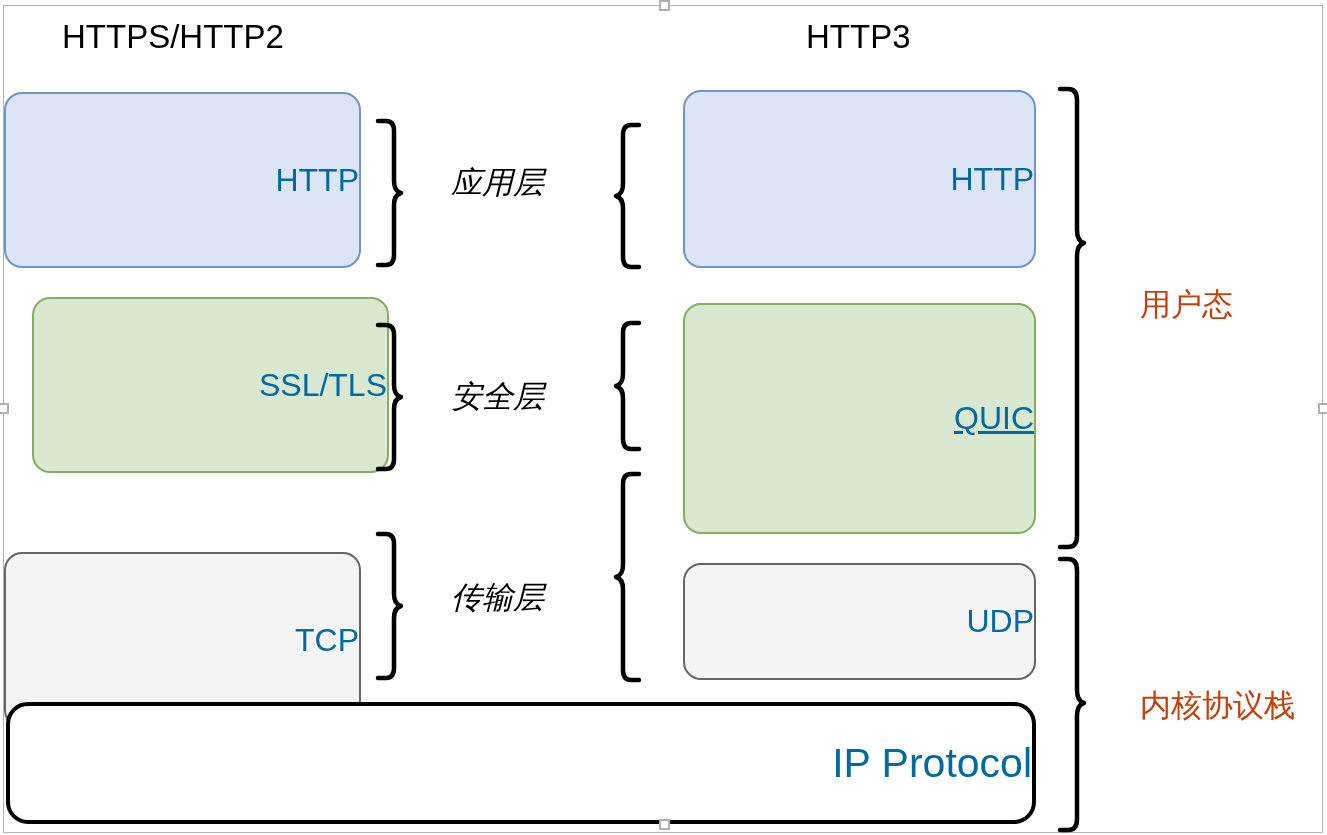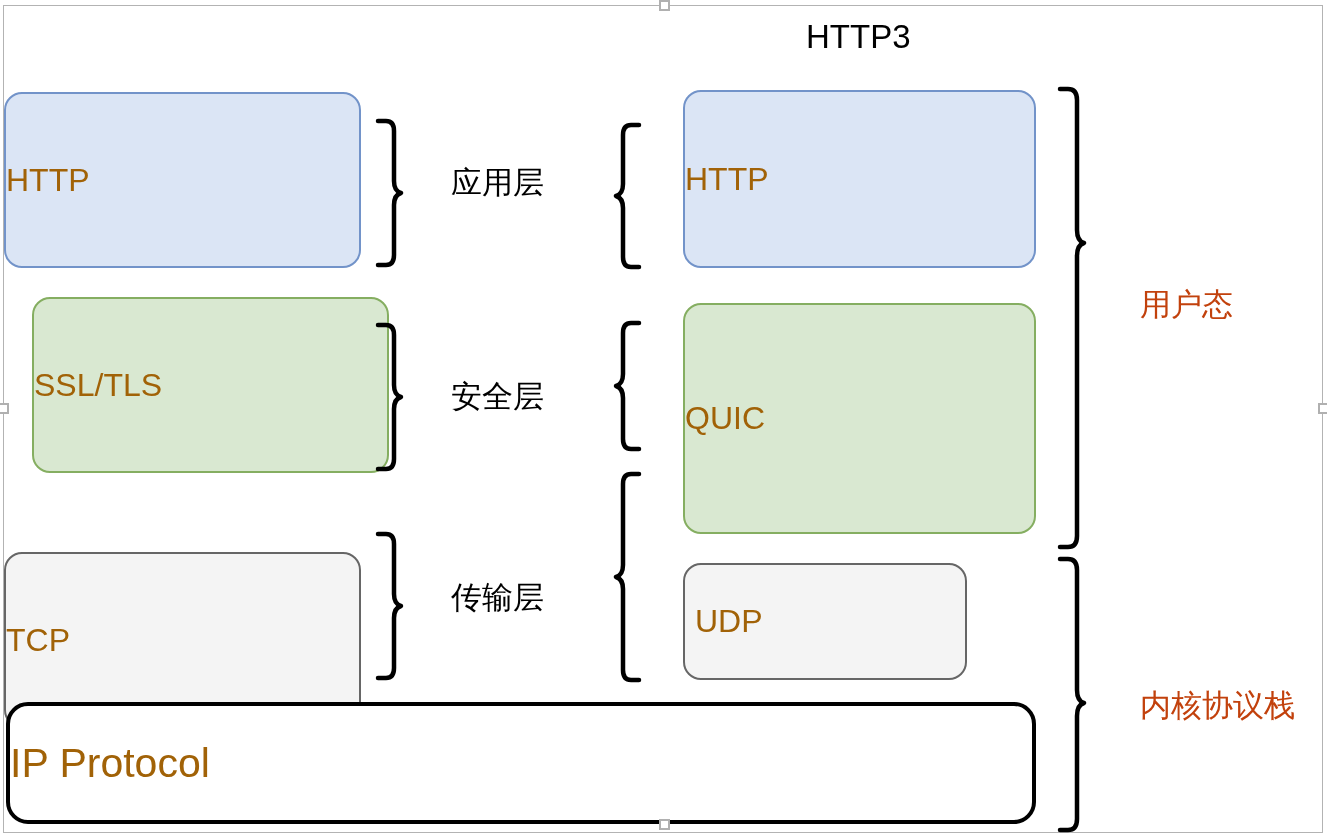--- a/index.html
+++ b/index.html
@@ -43,24 +43,24 @@
     color: #000000;
     white-space: nowrap;
     letter-spacing: 0px;
   }
   
   .pbox {
     position: absolute;
     box-sizing: border-box;
     display: flex;
     align-items: center;
-    justify-content: flex-start;
+    justify-content: flex-end;
     border-radius: 18px;
     font-size: 32px;
-    color: #a16207;
+    color: #0369a1;
   }
   .pbox.blue {
     background: #dbe5f5;
     border: 2.5px solid #7293c9;
   }
   .pbox.green {
     background: #d9e8d1;
     border: 2.5px solid #85ae61;
   }
   .pbox.gray {
@@ -81,59 +81,61 @@
   .brace svg {
     display: block;
     overflow: visible;
   }
   
   .layer-label {
     position: absolute;
     font-size: 31px;
     color: #000000;
     white-space: nowrap;
+    font-style: italic;
   }
   .side-label {
     position: absolute;
     font-size: 31px;
     color: #c2410c;
     white-space: nowrap;
   }
 </style>
 </head>
 <body>
 
 <div id="canvas">
 
   <div class="page-frame"></div>
 
+  <div class="col-header" style="left:62px; top:18px;">HTTPS/HTTP2</div>
 
   <div class="col-header" style="left:806px; top:18px;text-align:center;">HTTP3</div>
 
   <div class="pbox blue" style="left:4px; top:92px; width:357px; height:176px;">
     <span>HTTP</span>
   </div>
 
   <div class="pbox green" style="left:4px; top:297px; width:357px; height:176px;margin-left:28px;">
     <span>SSL/TLS</span>
   </div>
 
   <div class="pbox gray" style="left:4px; top:506px; width:357px; height:176px;margin-top:46px;">
     <span>TCP</span>
   </div>
 
   <div class="pbox blue" style="left:683px; top:90px; width:353px; height:178px;">
     <span>HTTP</span>
   </div>
 
-  <div class="pbox green" style="left:683px; top:303px; width:353px; height:231px;">
+  <div class="pbox green" style="left:683px; top:303px; width:353px; height:231px;text-decoration:underline;">
     <span>QUIC</span>
   </div>
 
-  <div class="pbox gray" style="left:683px; top:563px; width:284px; height:117px;padding-left:10px;">
+  <div class="pbox gray" style="left:683px; top:563px; width:353px; height:117px;padding-left:10px;">
     <span>UDP</span>
   </div>
 
   <div class="pbox ipbox" style="left:6px; top:702px; width:1030px; height:122px;">
     <span>IP Protocol</span>
   </div>
 
   <div class="brace" style="left:376px; top:118px;">
     <svg width="26" height="150" viewBox="0 0 26 150" fill="none">
       <path d="M2 3 H10 Q18 3 18 13 V63 Q18 73 25 75 Q18 77 18 87 V137 Q18 147 10 147 H2" stroke="#000000" stroke-width="4.5" stroke-linecap="round" stroke-linejoin="round" fill="none"></path>

